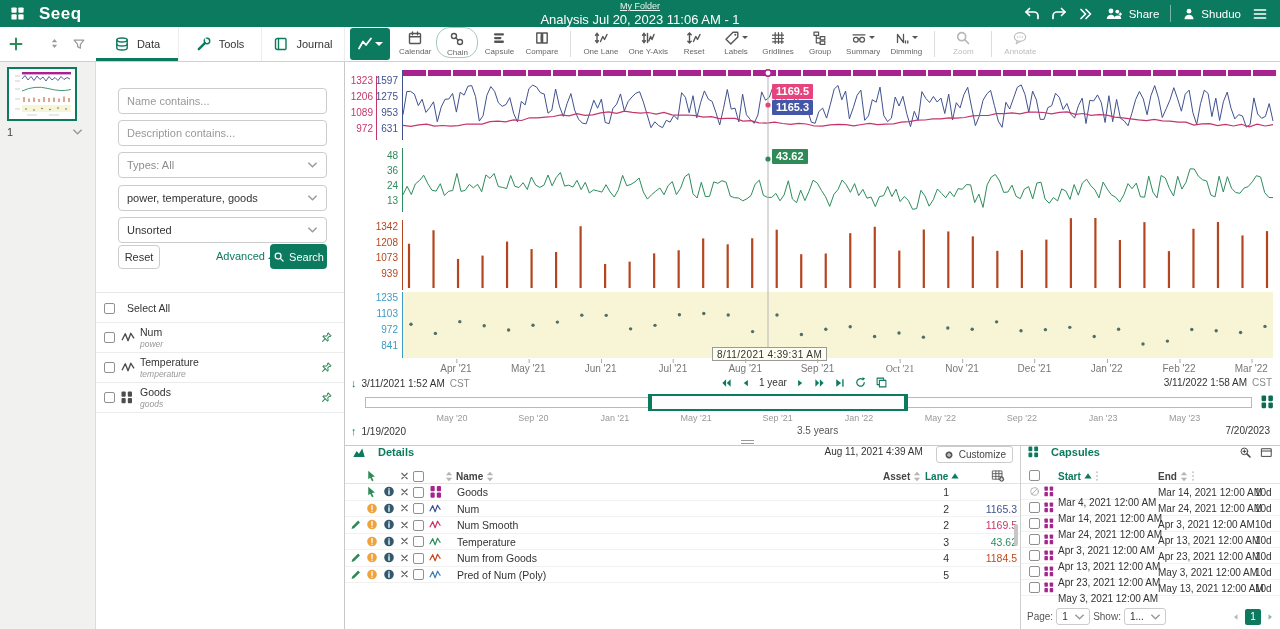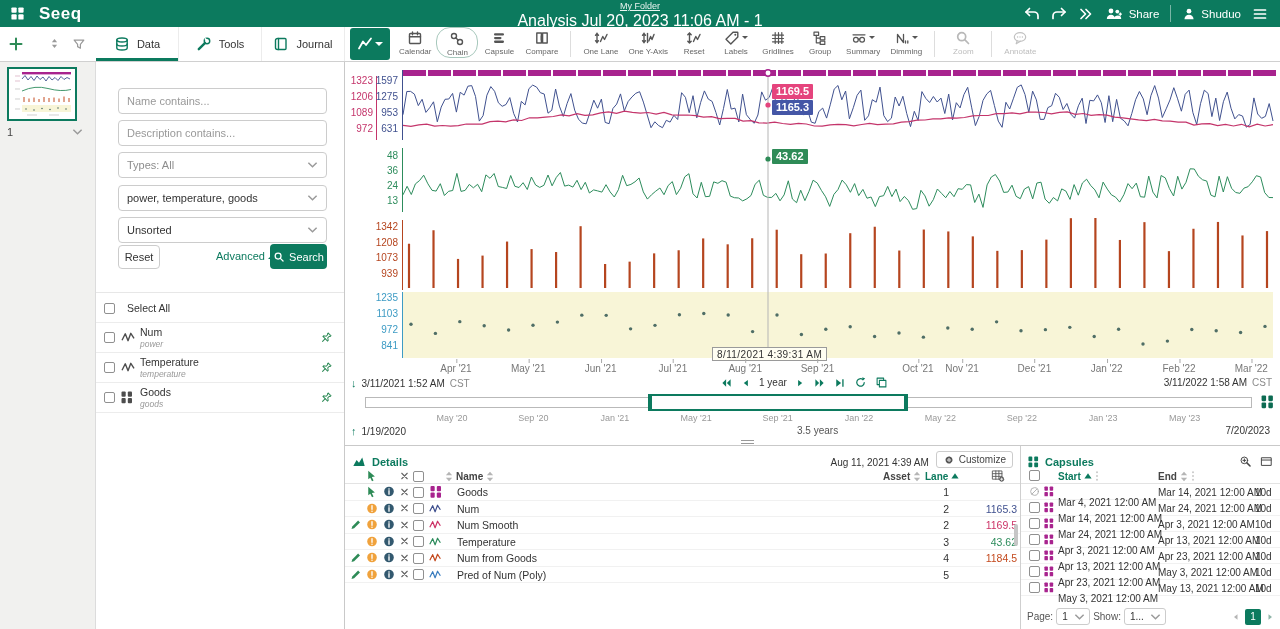--- a/index.html
+++ b/index.html
@@ -6,21 +6,21 @@
 body{font-family:"Liberation Sans",sans-serif;background:#fff}
 #app{position:relative;width:1280px;height:629px;overflow:hidden;background:#fff}
 svg{display:block}
 svg text{font-family:"Liberation Sans",sans-serif}
 
 .topbar{position:absolute;left:0;top:0;width:1280px;height:27px;background:#0c7a5e;color:#fff}
 .tb-left{position:absolute;left:0;top:0;height:27px;display:flex;align-items:center;gap:14px;padding-left:10px}
 .logo{font-size:17px;font-weight:700;letter-spacing:.5px}
 .tb-center{position:absolute;left:50%;top:0;transform:translateX(-50%);text-align:center;line-height:1;white-space:nowrap}
 .crumb{display:block;font-size:9px;text-decoration:underline;margin-top:2px;color:#eaf4f0;cursor:pointer}
-.wtitle{font-size:16px;margin-top:2px}
+.wtitle{font-size:13px;margin-top:2px}
 .tb-right{position:absolute;right:0;top:0;height:27px;display:flex;align-items:center;gap:11px;padding-right:12px;font-size:11.5px}
 .tb-right .ic{display:flex;align-items:center;cursor:pointer}
 .tb-divider{width:1px;height:17px;background:rgba(255,255,255,.45)}
 .lblrow{display:flex;align-items:center;gap:5px;cursor:pointer}
 
 .toolbar{position:absolute;left:0;top:27px;width:1280px;height:35px;background:#fff;border-bottom:1px solid #d0d0d0}
 .quick{position:absolute;left:0;top:0;width:96px;height:34px}
 .quick .q{position:absolute;top:9px;cursor:pointer}
 #tabs{position:absolute;left:96px;top:0;display:flex;height:34px}
 .tab{width:83px;display:flex;align-items:center;justify-content:center;gap:7px;font-size:11px;color:#333;border-right:1px solid #ececec;cursor:pointer;background:#fff}
@@ -85,21 +85,21 @@
 .ttick{position:absolute;transform:translateX(-50%);font-size:9px;color:#999;white-space:nowrap}
 .investrow{position:absolute;left:0;top:363px;width:935px;height:14px;font-size:10px;color:#333}
 .inv-left{position:absolute;left:6px;display:flex;gap:5px;align-items:center}
 .inv-center{position:absolute;left:452px;color:#555}
 .inv-right{position:absolute;right:10px}
 .rehandle{position:absolute;left:396px;top:378px;width:13px;height:4px;border-top:1px solid #999;border-bottom:1px solid #999;cursor:row-resize}
 
 .panels{position:absolute;left:0;top:383px;width:935px;height:184px;border-top:1px solid #c9c9c9;display:flex}
 .dpanel{width:676px;position:relative;border-right:1px solid #cfcfcf}
 .cpanel{flex:1;position:relative}
-.phead{height:22px;display:flex;align-items:flex-end;padding:0 7px;gap:6px}
+.phead{height:22px;display:flex;align-items:flex-start;padding:0 7px;gap:12px}
 .ptitle{color:#0c7a5e;font-weight:700;font-size:11px}
 .ptime{margin-left:auto;font-size:10px;color:#333}
 .custbtn{border:1px solid #ccc;border-radius:3px;height:17px;display:flex;align-items:center;gap:4px;font-size:10px;color:#444;padding:0 6px;margin-left:1px;cursor:pointer;background:#fff}
 .colhead{position:relative;height:16px;border-bottom:1px solid #e3e3e3;font-size:10px;color:#444;font-weight:700}
 .hcluster{position:absolute;top:0;height:16px;display:flex;align-items:center;gap:3px}
 .hgreen{color:#0c7a5e}
 .drow{position:relative;height:16.5px;border-bottom:1px solid #f1f1f1}
 .slot{position:absolute;top:50%;transform:translateY(-50%);width:13px;height:13px;display:flex;align-items:center;justify-content:center;cursor:pointer}
 .rowcb{position:absolute;left:68px;top:2.5px}
 .dname{position:absolute;left:112px;top:2px;font-size:10.5px;color:#333;cursor:pointer}
@@ -700,21 +700,21 @@
       <div class="chip" id="chip2" style="top: 87px; background: rgb(46, 139, 87);">43.62</div>
       <div class="tooltip">8/11/2021 4:39:31 AM</div>
     </div>
     <div id="xlabels">
         <span class="xtick" style="left: 111px;">Apr '21</span>
         <span class="xtick" style="left: 183.3px;">May '21</span>
         <span class="xtick" style="left: 255.6px;">Jun '21</span>
         <span class="xtick" style="left: 327.9px;">Jul '21</span>
         <span class="xtick" style="left: 400.2px;">Aug '21</span>
         <span class="xtick" style="left: 472.5px;">Sep '21</span>
-        <span class="xtick" style="left: 573px;">Oct '21</span>
+        <span class="xtick" style="left: 555px; font-family: Liberation Serif, serif;">Oct '21</span>
         <span class="xtick" style="left: 617.1px;">Nov '21</span>
         <span class="xtick" style="left: 689.4px;">Dec '21</span>
         <span class="xtick" style="left: 761.7px;">Jan '22</span>
         <span class="xtick" style="left: 834px;">Feb '22</span>
         <span class="xtick" style="left: 906.3px;">Mar '22</span>
       </div>
 
     <div class="rangerow">
       <div class="rr-left">
         <span class="garrow">↓</span>

